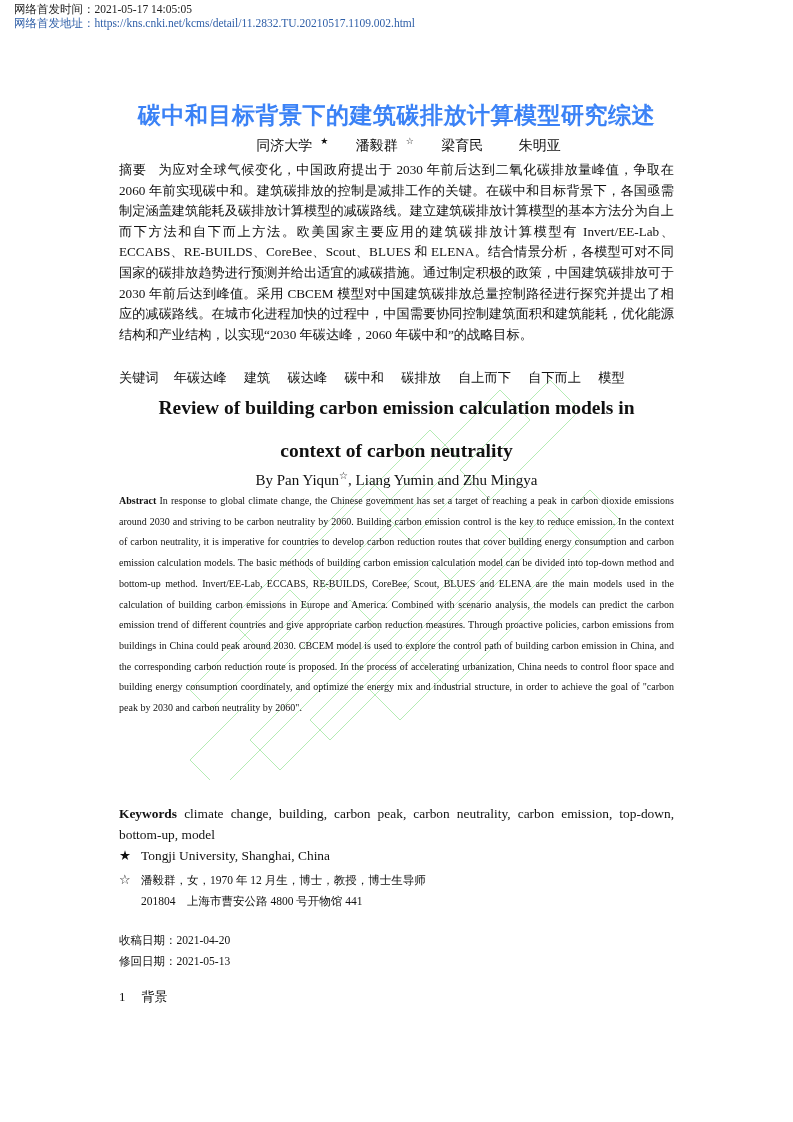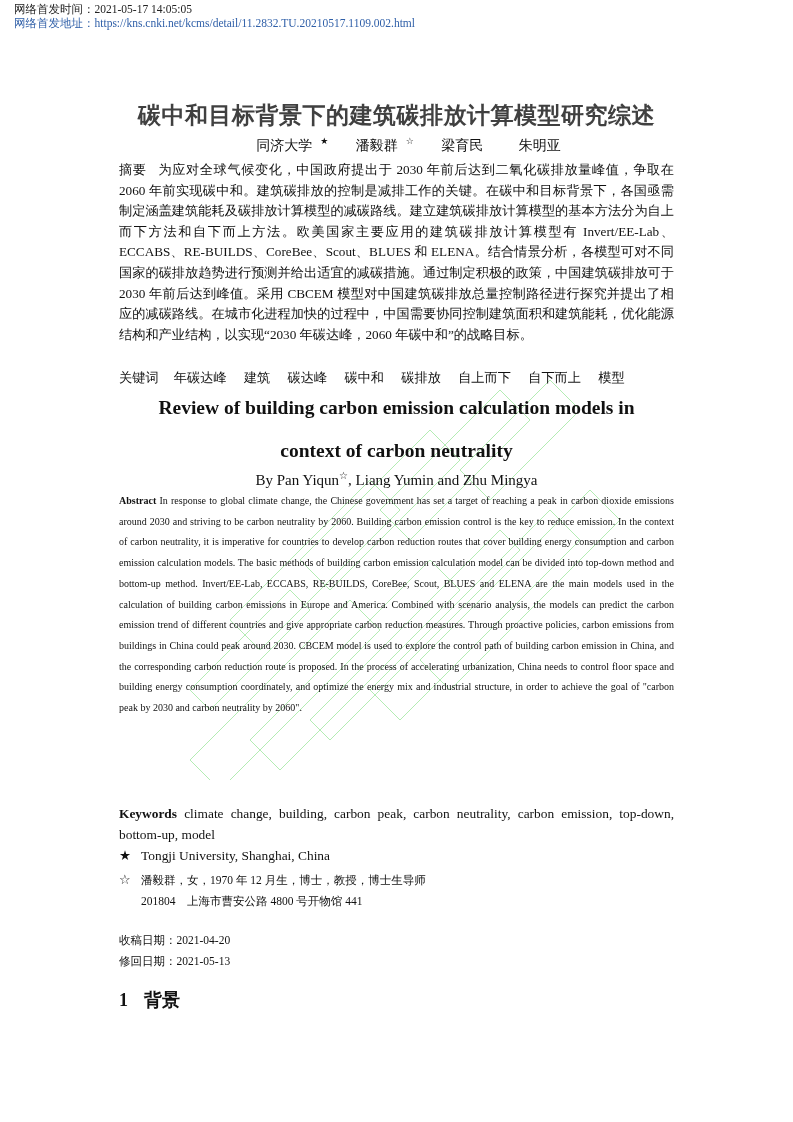--- a/index.html
+++ b/index.html
@@ -4,21 +4,21 @@
   <style>
     html, body { margin:0; padding:0; background:#ffffff; }
     body { width:793px; height:1122px; position:relative; overflow:hidden;
       font-family: "Liberation Serif", "DejaVu Serif", serif; color:#111; }
     .hdr { position:absolute; left:14px; top:2px; font-size:11.5px; line-height:14px; }
     .hdr .l1 { color:#222; }
     .hdr .l2 { color:#2f5fa8; }
     .watermark { position:absolute; left:170px; top:360px; width:470px; height:420px; pointer-events:none; }
     .content { position:absolute; left:119px; width:555px; }
     .cn-title { position:absolute; left:0; width:793px; top:100px; text-align:center;
-      font-family:"DejaVu Sans", sans-serif; font-weight:bold; font-size:23px; letter-spacing:0.5px; color:#404040; }
+      font-family:"DejaVu Sans", sans-serif; font-weight:bold; font-size:23px; letter-spacing:0.5px; color:#3b82f6; }
     .cn-authors { position:absolute; left:0; width:793px; top:136px; text-align:center; font-size:14px;margin-left:12px; }
     .cn-authors span { margin:0 8px; }
     .cn-authors sup { font-size:9px; }
     .cn-abstract { top:160px; font-size:13.2px; line-height:20.6px; text-align:justify; }
     .cn-abstract .lbl { margin-right:12px; }
     .cn-kw { top:368px; font-size:13.2px; line-height:20px; }
     .cn-kw .lbl { margin-right:12px; }
     .cn-kw .kw { margin-right:14px; }
     .en-title { position:absolute; left:0; width:793px; text-align:center; font-weight:bold; font-size:19.5px; }
     .en-t1 { top:397px; }
@@ -27,21 +27,21 @@
     .en-authors sup { font-size:10px; }
     .en-abstract { top:491px; font-size:10px; line-height:20.7px; text-align:justify; }
     .en-abstract b, .en-kw b { font-weight:bold; }
     .en-kw { top:804px; font-size:13.4px; line-height:20.7px; text-align:justify; }
     .aff { top:846px; font-size:13.4px; line-height:20px; }
     .aff .sym { display:inline-block; width:22px; }
     .note { top:869px; font-size:11.5px; line-height:21px; }
     .note .sym { display:inline-block; width:22px; font-size:13px; }
     .note .ind { padding-left:22px; }
     .dates { top:930px; font-size:11.5px; line-height:21px; }
-    .sec { top:988px; font-size:18px; font-weight:bold; font-family:"DejaVu Sans", sans-serif; }
+    .sec { top:988px; font-size:13px; font-weight:normal; font-family:"DejaVu Sans", sans-serif; }
     .sec .num { font-family:"Liberation Serif", serif; margin-right:16px; }
   </style>
 </head>
 <body>
 
 <div class="hdr">
   <div class="l1">
     <span>网络首发时间：</span><span>2021-05-17 14:05:05</span>
   </div>
   <div class="l2">

